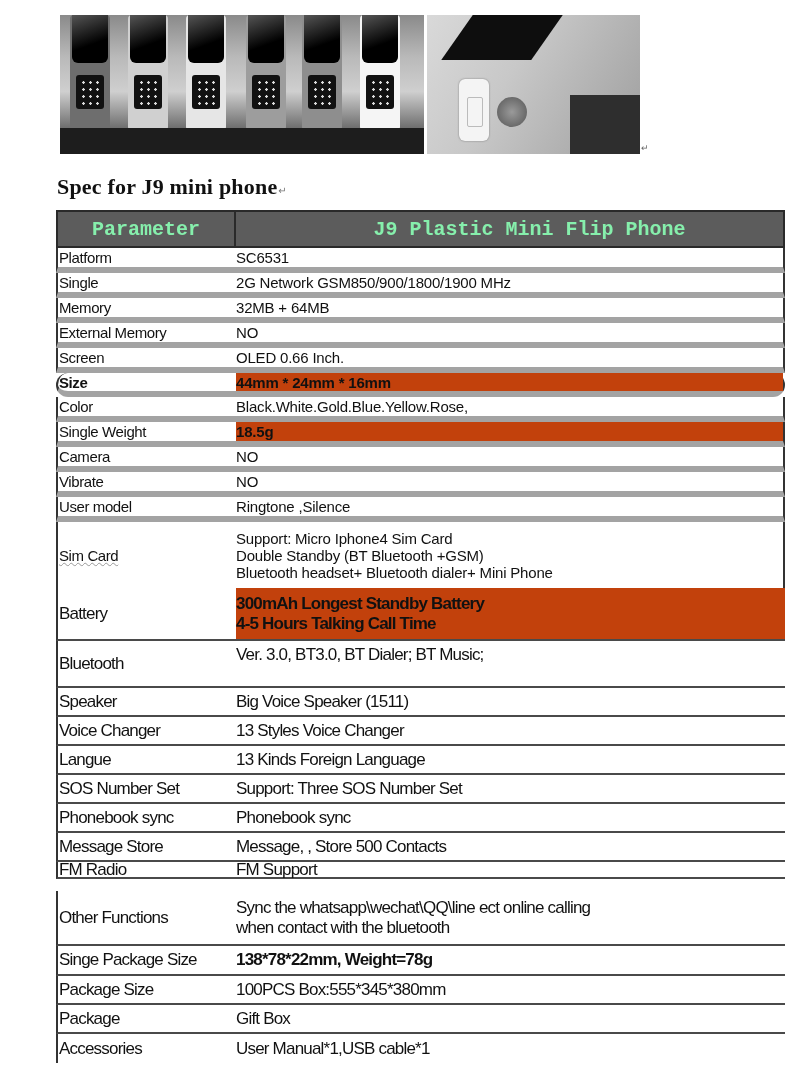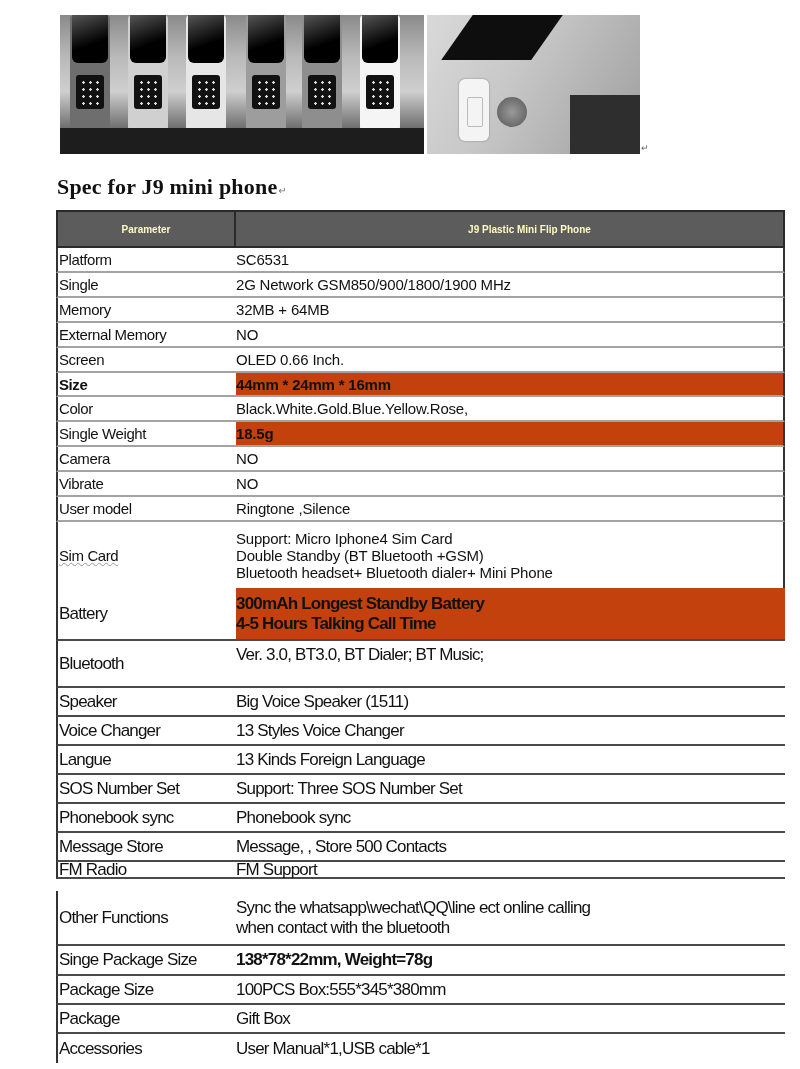--- a/index.html
+++ b/index.html
@@ -23,23 +23,23 @@
 
   
   .doc-title { position:absolute; left:57px; top:174px; font-family:"Liberation Serif", serif; font-weight:bold; font-size:22px; color:#111; letter-spacing:0.2px; }
   .pm { font-size:10px; color:#777; font-weight:normal; margin-left:1px; }
 
   
   .row { position:absolute; left:56px; width:729px; box-sizing:border-box; }
   .hdr { top:210px; height:38px; background:#5c5c5c; border:2px solid #2a2a2a; }
   .hdr .c1 { position:absolute; left:0; top:0; width:176px; height:100%; border-right:2px solid #2a2a2a; display:flex; align-items:center; justify-content:center; }
   .hdr .c2 { position:absolute; left:178px; right:0; top:0; height:100%; display:flex; align-items:center; justify-content:center;padding-left:40px; }
-  .hdr span.t { font-family:Liberation Sans, sans-serif; font-weight:bold; font-size:10px; color:#fef9c3; }
-
-  .upper { border-left:2px solid #333; border-right:2px solid #333; border-bottom:2px solid #a3a3a3; }
+  .hdr span.t { font-family:Liberation Mono, monospace; font-weight:bold; font-size:20px; color:#86efac; }
+
+  .upper { border-left:2px solid #333; border-right:2px solid #333; border-bottom:6px solid #a3a3a3; }
   .lower { border-left:2px solid #333; border-bottom:2px solid #4a4a4a; }
   .row .k { position:absolute; left:0; top:0; height:100%; width:176px; display:flex; align-items:center; padding-left:1px; font-size:15px; letter-spacing:-0.4px; }
   .row .v { position:absolute; left:178px; top:0; right:0; height:100%; display:flex; align-items:center; font-size:15px; letter-spacing:-0.2px; }
   .row .v.multi { flex-direction:column; align-items:flex-start; justify-content:center; }
   .row .v.top { align-items:flex-start; padding-top:4px; box-sizing:border-box; }
   .shade { background:#c2410c; }
   .b { font-weight:bold; }
   .lower .k, .lower .v { font-size:17px; letter-spacing:-0.8px; }
   .squig { text-decoration:underline wavy #999; text-decoration-thickness:1px; }
 </style>
@@ -109,21 +109,21 @@
   <div class="v">32MB + 64MB</div>
 </div>
 <div class="row upper" style="top:323px;height:25px;">
   <div class="k">External Memory</div>
   <div class="v">NO</div>
 </div>
 <div class="row upper" style="top:348px;height:25px;">
   <div class="k">Screen</div>
   <div class="v">OLED 0.66 Inch.</div>
 </div>
-<div class="row upper" style="top:373px;height:24px;">
+<div class="row upper" style="top:373px;height:24px;border-radius:12px;">
   <div class="k b">Size</div>
   <div class="v b shade">44mm * 24mm * 16mm</div>
 </div>
 <div class="row upper" style="top:397px;height:25px;">
   <div class="k">Color</div>
   <div class="v">Black.White.Gold.Blue.Yellow.Rose,</div>
 </div>
 <div class="row upper" style="top:422px;height:25px;">
   <div class="k">Single Weight</div>
   <div class="v b shade">18.5g</div>

